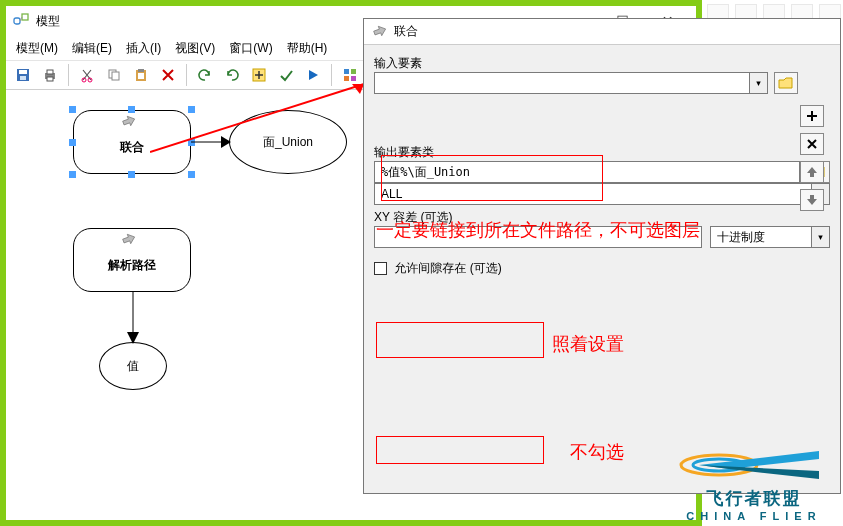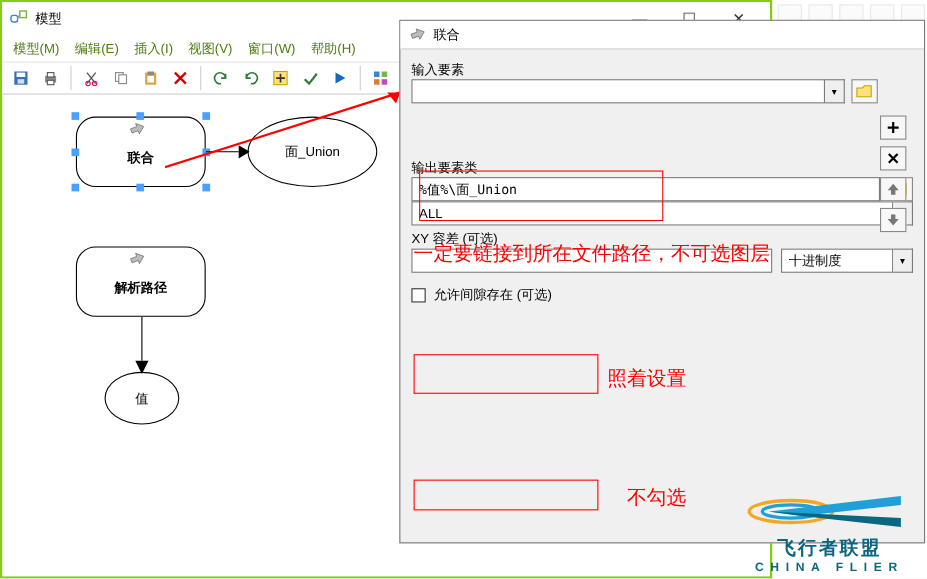--- a/index.html
+++ b/index.html
@@ -1,28 +1,28 @@
 <!DOCTYPE html>
 <html><head>
 <meta charset="utf-8">
 <style>
   * { box-sizing: border-box; font-family: "Microsoft YaHei", SimSun, sans-serif; }
   body { margin: 0; width: 843px; height: 526px; background: #fff; position: relative; overflow: hidden; }
 
   
-  .win { position: absolute; left: 0; top: 0; width: 702px; height: 526px; border: 2px solid #84cc16; background: #fff; }
+  .win { position: absolute; left: 0; top: 0; width: 702px; height: 526px; border: 6px solid #84cc16; background: #fff; }
   .titlebar { height: 30px; display: flex; align-items: center; padding: 0 6px; background: #fff; }
   .titlebar .ticon { width: 18px; height: 18px; margin-right: 6px; }
   .titlebar .title { font-size: 12px; flex: 0 0 auto; }
   .titlebar .spacer { flex: 1; }
   .winbtns { display: flex; }
   .winbtn { width: 45px; height: 28px; display: flex; align-items: center; justify-content: center; font-size: 14px; font-family: "Segoe UI", sans-serif; color: #333; }
 
   .menubar { height: 24px; display: flex; gap: 14px; padding: 0 10px; align-items: center; font-size: 12px; background: #fff; }
-  .menubar span { color: #4d7c0f; }
+  .menubar span { color: #000000; }
 
   .toolbar { height: 30px; display: flex; align-items: center; gap: 5px; padding: 0 6px; border-top: 1px solid #e5e5e5; border-bottom: 1px solid #cfcfcf; background: #fff; }
   .tb-sep { width: 1px; height: 22px; background: #ccc; margin: 0 2px; }
   .tb-btn { width: 22px; height: 22px; display: flex; align-items: center; justify-content: center; }
   .tb-btn svg { display:block; }
 
   .canvas { position: absolute; left: 1px; top: 86px; right: 1px; bottom: 1px; background: #fff; }
 
   
   .rr { position: absolute; border: 1px solid #000; border-radius: 18px; background: #fff; display:flex; align-items:center; justify-content:center; font-size:12px; font-weight:bold; }

